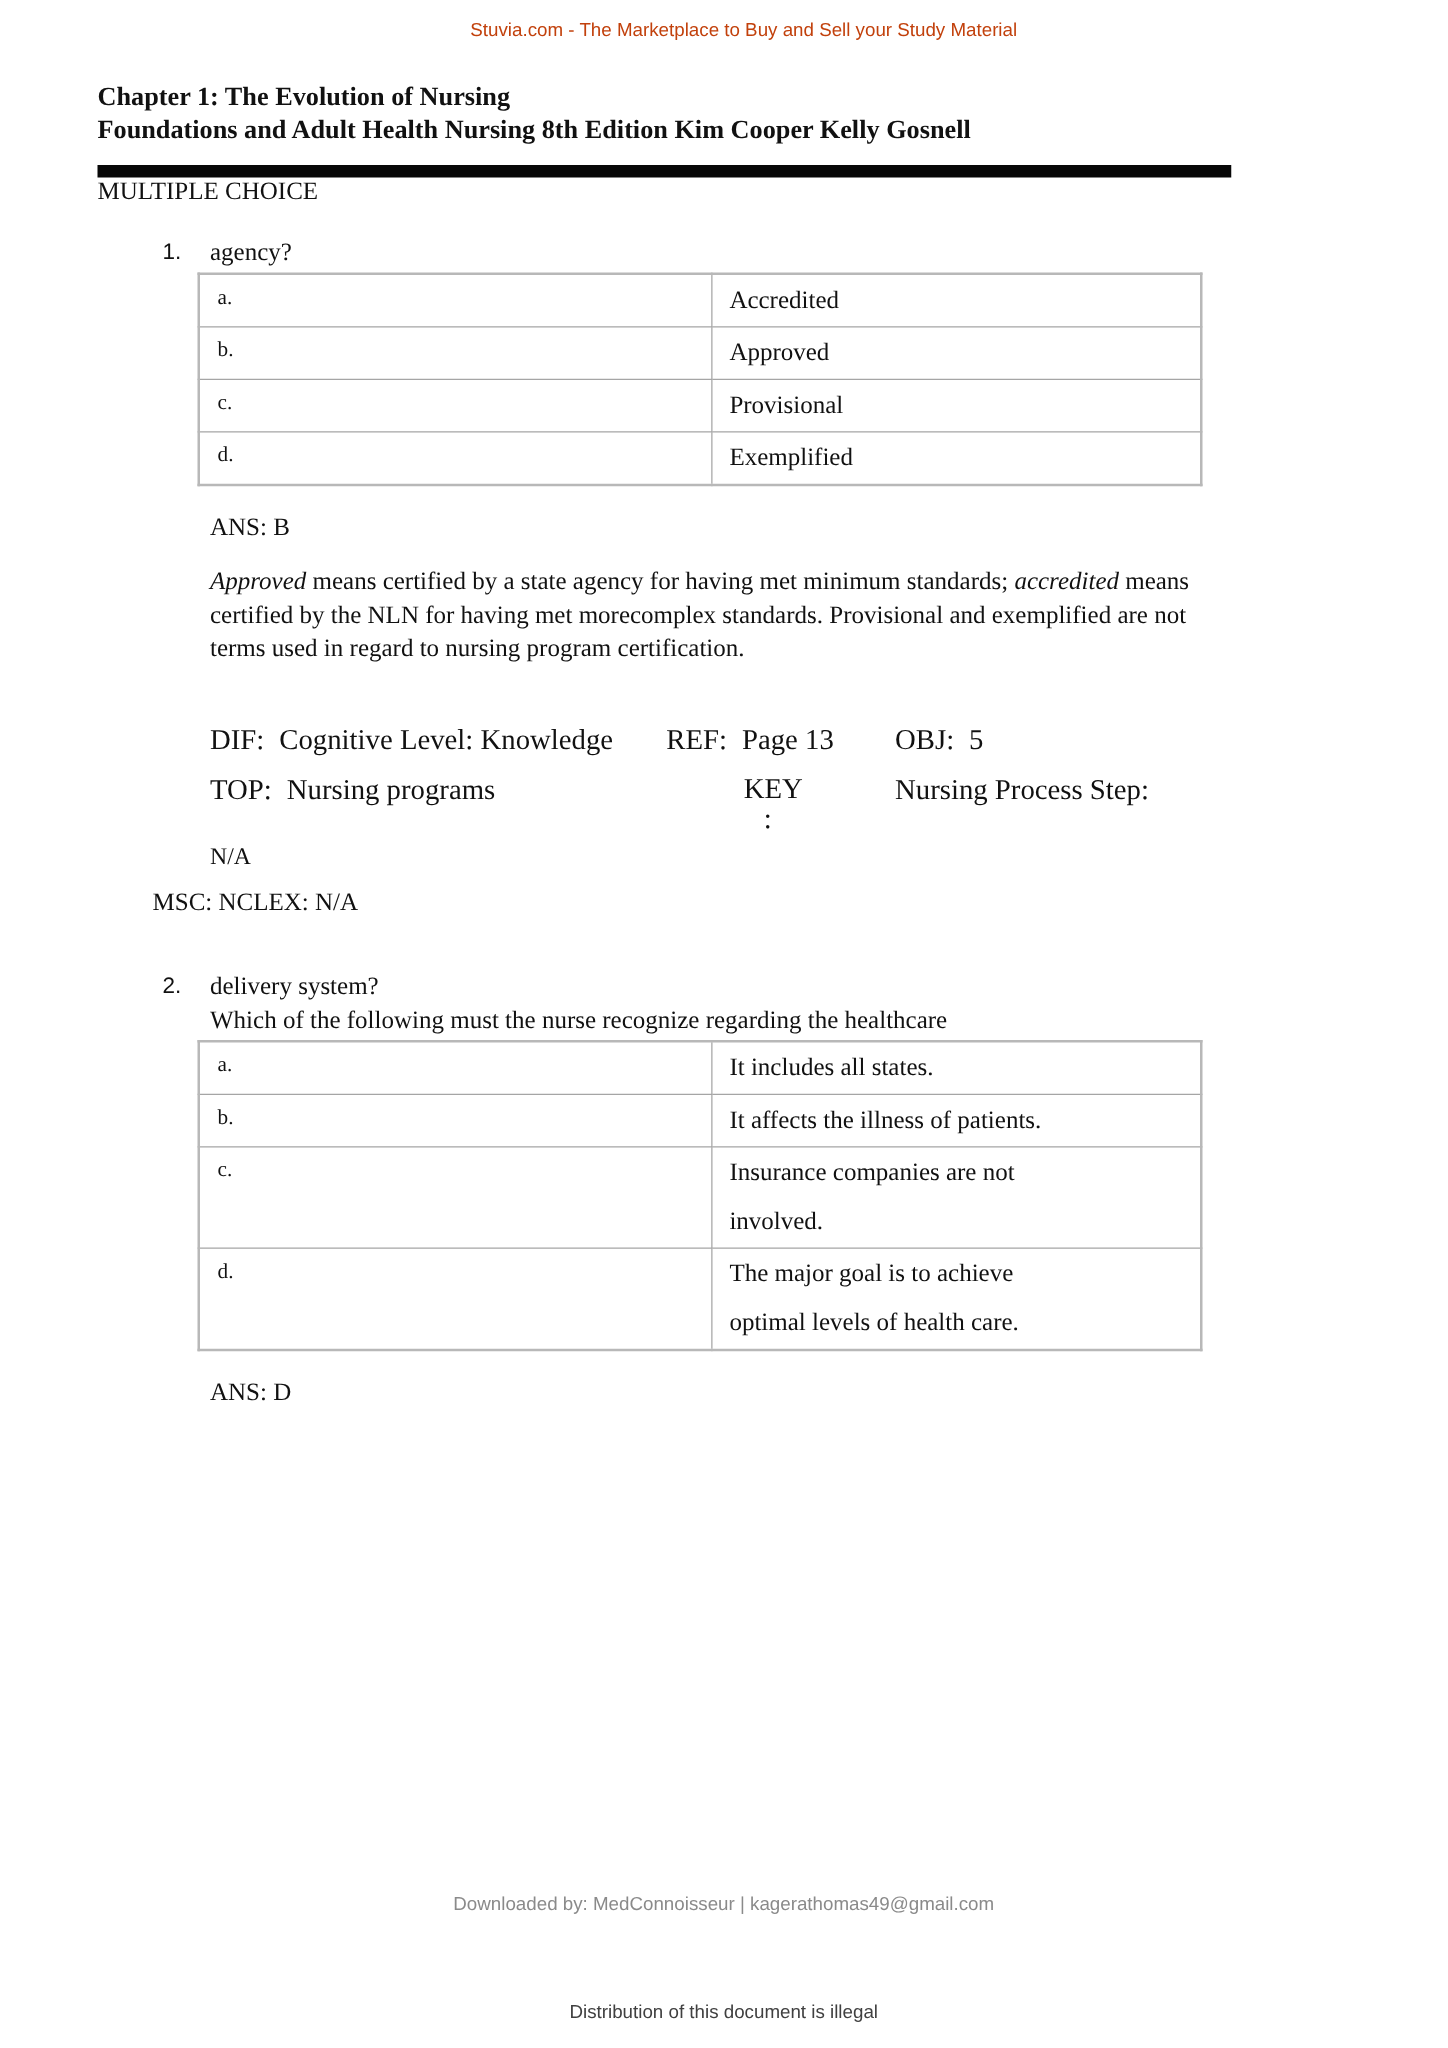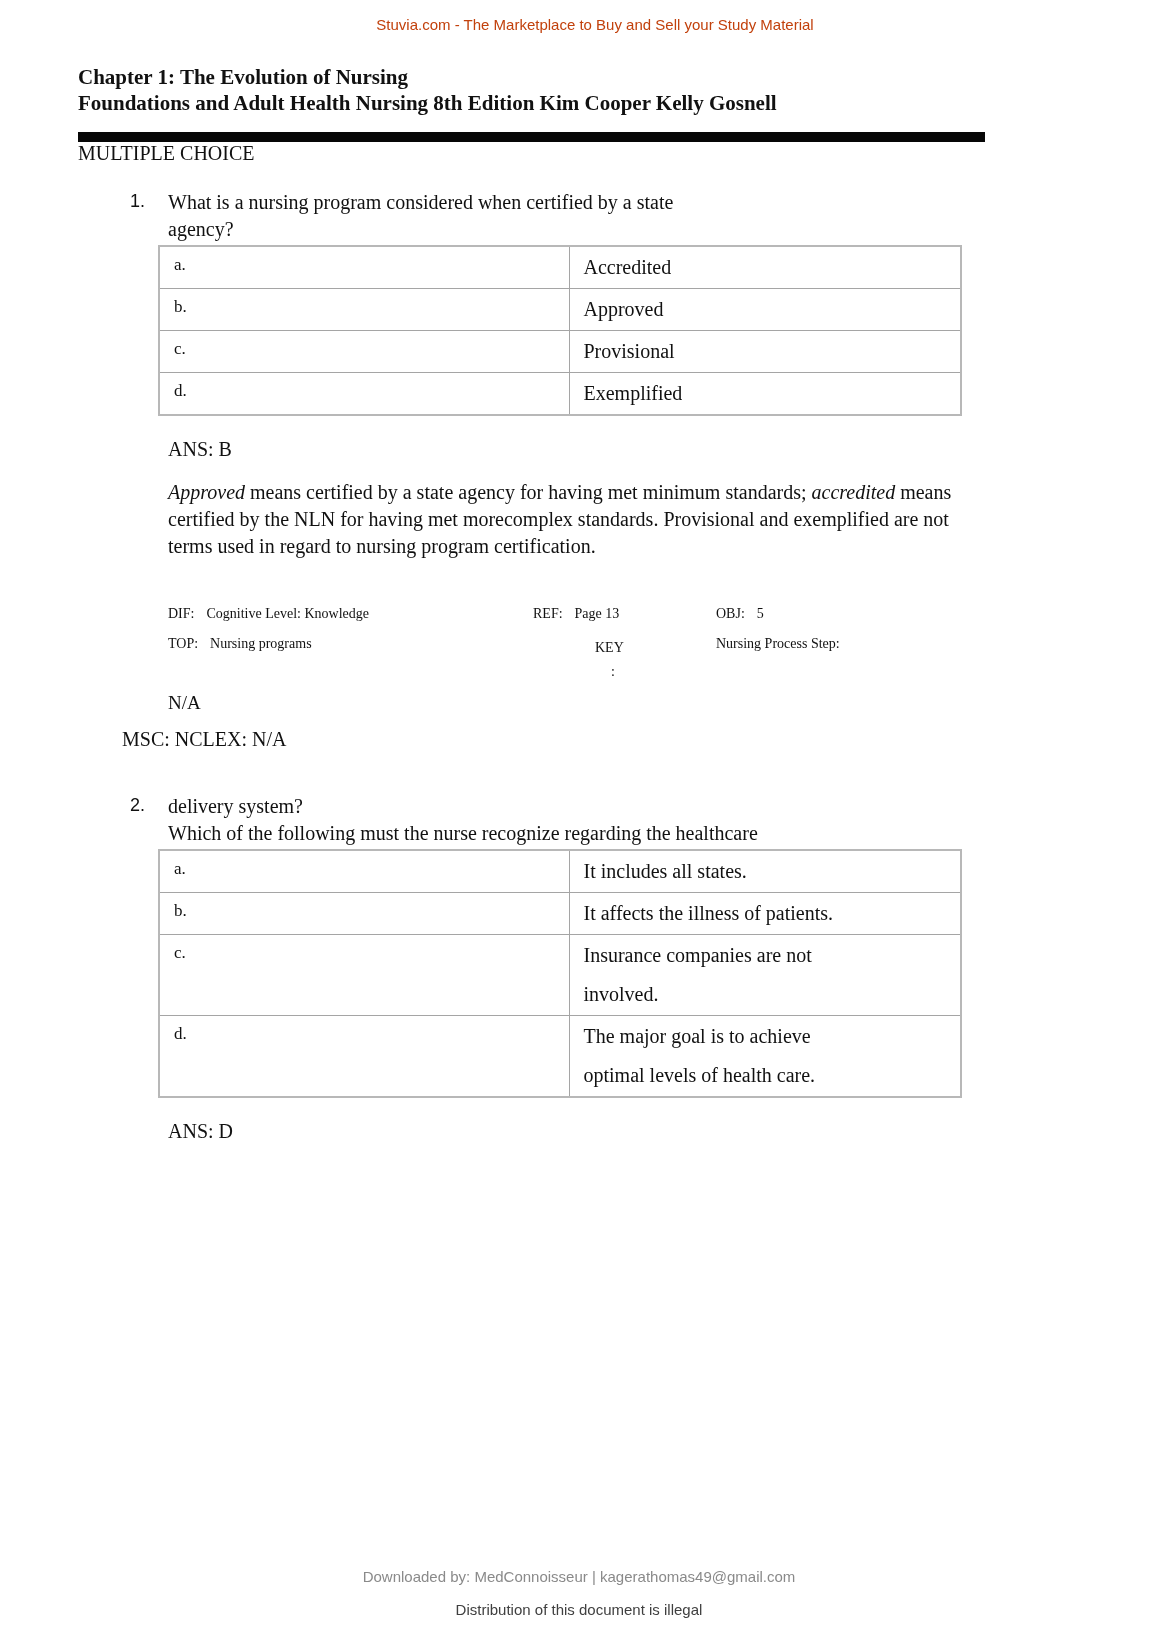--- a/index.html
+++ b/index.html
@@ -50,39 +50,39 @@
   }
   td.letter { width:410px; font-size:17px; }
   td.answer { font-size:20px; line-height:24px; }
   .opt-line:empty { display:none; }
   .opt-line + .opt-line:not(:empty) { margin-top:15px; }
 
   .ans-line { margin:22px 0 0 90px; font-size:20px; }
   .rationale { margin:18px 0 0 90px; width:800px; font-size:20px; line-height:27px; }
   .ital { font-style:italic; }
 
-  .meta-row { margin-left:90px; display:flex; font-size:14px; }
+  .meta-row { margin-left:90px; display:flex; font-size:23px; }
   .meta-row-1 { margin-top:46px; }
   .meta-row-2 { margin-top:14px; }
   .meta-dif { flex:0 0 365px; }
   .meta-ref { flex:0 0 183px; }
   .meta-top { flex:0 0 427px; }
   .meta-key { flex:0 0 121px; line-height:24px; }
   .meta-key .colon { padding-left:16px; }
   .meta-label { margin-right:12px; }
   .meta-na { margin:8px 0 0 90px; font-size:19px; }
   .meta-msc { margin:14px 0 0 44px; font-size:20px; }
 
   .footer {
     position:absolute; left:0; width:100%;
     text-align:center;
     font-family:"Liberation Sans", sans-serif;
     font-size:15px; color:#8a8a8a;
   }
-  .footer-1 { top:1568px; }
+  .footer-1 { top:1515px; }
   .footer-2 { top:1601px; color:#404040; }
 </style>
 </head>
 <body>
 
 <div class="page">
 
   <div class="site-header">Stuvia.com - The Marketplace to Buy and Sell your Study Material</div>
 
   <div class="content">
@@ -92,21 +92,20 @@
       <div>Foundations and Adult Health Nursing 8th Edition Kim Cooper Kelly Gosnell</div>
     </div>
 
     <div class="black-bar"></div>
 
     <div class="mc-heading">MULTIPLE CHOICE</div>
 
     <div class="question">
       <div class="q-number">1.</div>
       <div class="q-text">
-        <div class="q-line">What is a nursing program considered when certified by a state</div>
         <div class="q-line">agency?</div>
       </div>
     </div>
 
     <table class="answer-table">
       <tbody>
         <tr>
           <td class="letter">a.</td>
           <td class="answer">
             <div class="opt-line">Accredited</div>

